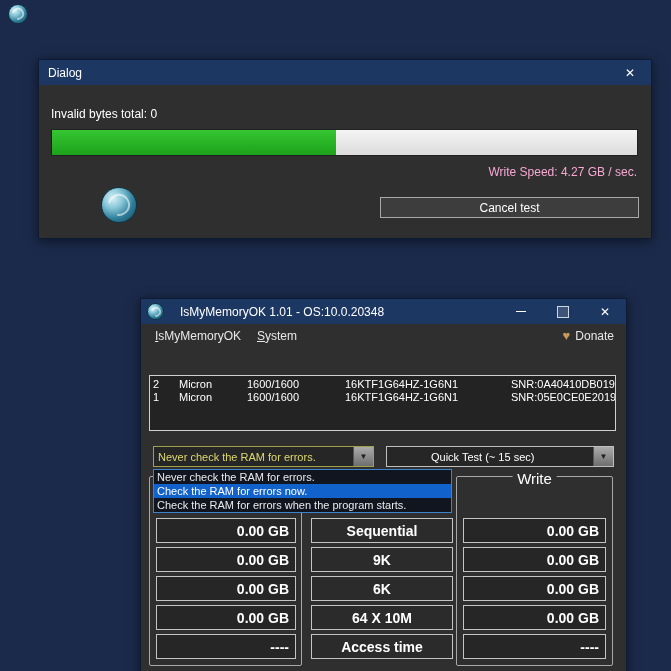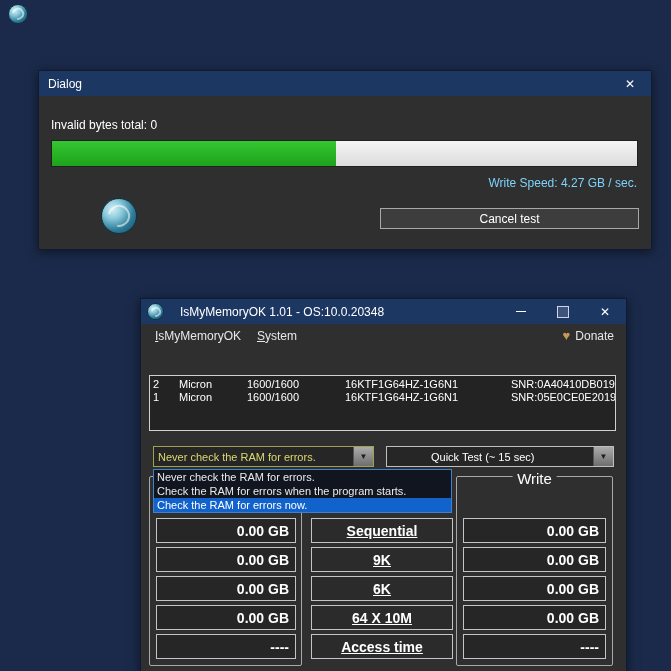--- a/index.html
+++ b/index.html
@@ -18,27 +18,27 @@
   .tb-btn { width:42px; height:100%; display:flex; align-items:center; justify-content:center; color:#fff; font-size:12px; }
   .logo { border-radius:50%; position:relative; border:1px solid #0f3344;
     background:radial-gradient(circle at 32% 30%, #d8f0f4 0%, #8ccadb 28%, #2e7d99 62%, #16485f 100%); }
   .logo::after { content:""; position:absolute; inset:18%; border-radius:50%;
     border:2px solid rgba(255,255,255,.55); border-left-color:transparent; transform:rotate(-35deg); }
 
   
   .desktop-icon { position:absolute; left:8px; top:4px; width:18px; height:18px; }
 
   
-  .dialog { left:38px; top:70px; width:612px; height:178px; }
+  .dialog { left:38px; top:59px; width:612px; height:178px; }
   .dialog-content { position:relative; height:152px; }
   .invalid-label { position:absolute; left:12px; top:22px; color:#fff; font-size:12px; }
   .progress { position:absolute; left:12px; top:44px; width:587px; height:27px;
     background:linear-gradient(#f4f4f4,#dcdcdc); border:1px solid #202020; box-sizing:border-box; }
   .progress-fill { height:100%; background:linear-gradient(#35c631,#1da21c); }
-  .write-speed { position:absolute; right:14px; top:80px; color:#7dd3fc; font-size:12px; }
+  .write-speed { position:absolute; right:14px; top:80px; color:#f9a8d4; font-size:12px; }
   .dialog-logo { position:absolute; left:62px; top:102px; width:34px; height:34px; }
   .cancel-btn { position:absolute; left:341px; top:112px; width:259px; height:21px;
     background:#3d3d3d; border:1px solid #a8a8a8; color:#fff; font-size:12px;
     display:flex; align-items:center; justify-content:center; box-sizing:border-box; }
 
   
   .main { left:140px; top:298px; width:485px; height:385px; }
   .main-rel { position:relative; height:360px; }
   .title-icon { width:15px; height:15px; margin-left:6px; }
   .titlebar .win-btns { margin-left:auto; height:100%; display:flex; }
@@ -75,21 +75,21 @@
   .legend { position:absolute; top:-7px; left:50%; transform:translateX(-50%);
     background:#2f2f2f; padding:0 5px; font-size:15px; color:#fff; white-space:nowrap; }
 
   .value-field { position:absolute; height:25px; border:1px solid #c4c4c4; background:#262626;
     color:#fff; font-weight:bold; font-size:14px; display:flex; align-items:center;
     justify-content:flex-end; padding-right:6px; box-sizing:border-box; }
   .vf-left  { left:15px;  width:140px; }
   .vf-right { left:322px; width:143px; }
   .test-btn { position:absolute; left:170px; width:142px; height:25px; border:1px solid #c4c4c4;
     background:#2b2b2b; color:#fff; font-weight:bold; font-size:14px;
-    display:flex; align-items:center; justify-content:center; box-sizing:border-box;text-decoration:underline; }
+    display:flex; align-items:center; justify-content:center; box-sizing:border-box; }
 </style>
 </head>
 <body>
 
 <div class="screen">
 
   <div class="desktop-icon logo"></div>
 
   <div class="window dialog">
     <div class="titlebar">
@@ -157,22 +157,22 @@
         <span class="combo-value">Never check the RAM for errors.</span>
         <span class="combo-arrow">▼</span>
       </div>
       <div class="combo combo-test">
         <span class="combo-value">Quick Test (~ 15 sec)</span>
         <span class="combo-arrow">▼</span>
       </div>
 
       <div class="dropdown">
         <div class="dropdown-item">Never check the RAM for errors.</div>
+        <div class="dropdown-item selected">Check the RAM for errors now.</div>
         <div class="dropdown-item">Check the RAM for errors when the program starts.</div>
-        <div class="dropdown-item selected">Check the RAM for errors now.</div>
       </div>
 
       <div class="groupbox group-left"></div>
       <div class="groupbox group-right">
         <span class="legend">Write</span>
       </div>
 
       <div class="value-field vf-left" style="top:194px">0.00 GB</div>
       <div class="value-field vf-left" style="top:223px">0.00 GB</div>
       <div class="value-field vf-left" style="top:252px">0.00 GB</div>

